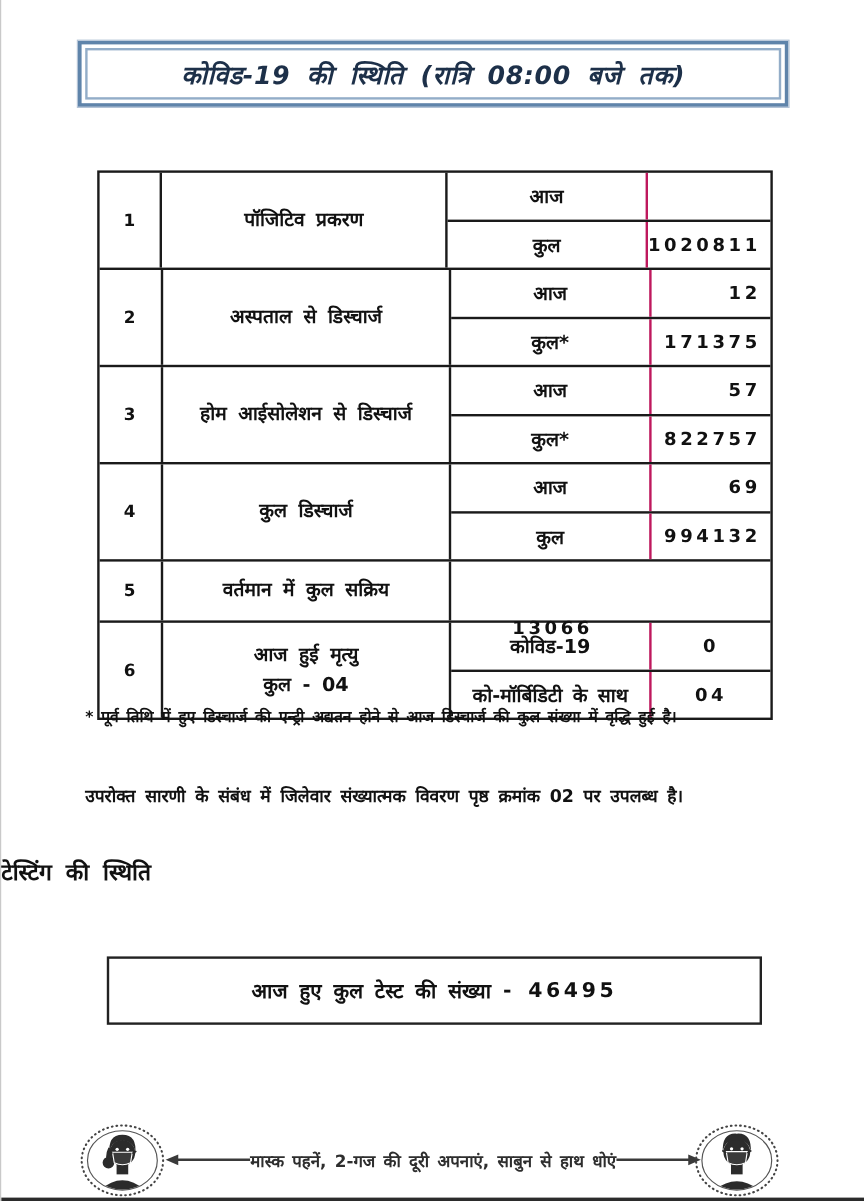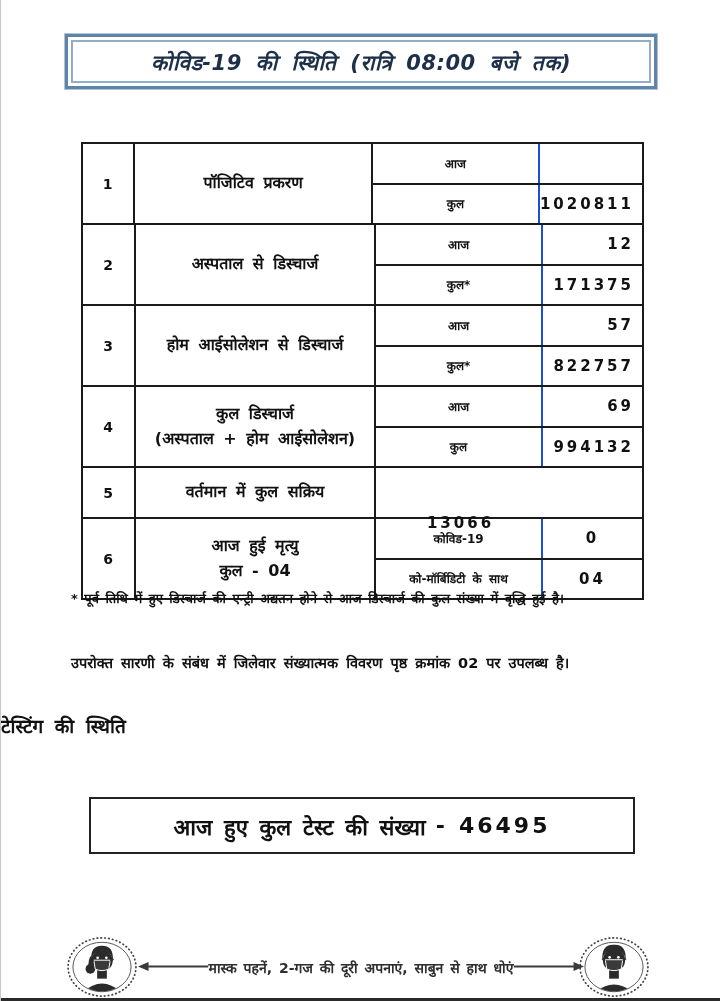--- a/index.html
+++ b/index.html
@@ -46,21 +46,21 @@
   .cell{display:flex;align-items:center;justify-content:center;box-sizing:border-box;}
   .cell.sno{width:53px;border-right:2px solid #1a1a1a;font-size:14px;letter-spacing:1px;}
   .cell.desc{
     width:240px;border-right:2px solid #1a1a1a;
     flex-direction:column;gap:7px;font-size:16px;word-spacing:4px;
     text-align:right;line-height:1.15;padding:0 4px;
   }
   .right-part{flex:1;display:flex;flex-direction:column;}
   .sub-row{flex:1;display:flex;min-height:0;}
   .sub-row:first-child{border-bottom:2px solid #1a1a1a;}
-  .cell.lab{width:167px;border-right:2px solid #1d4ed8;font-size:12px;word-spacing:3px;padding:0 3px;}
+  .cell.lab{width:167px;border-right:2px solid #be185d;font-size:16px;word-spacing:3px;padding:0 3px;}
   .cell.val{flex:1;font-size:15px;letter-spacing:3px;}
   .cell.val.right{justify-content:flex-end;padding-right:8px;}
   .cell.val.center{justify-content:center;}
   .merged{flex:1;display:flex;align-items:center;margin-top:46px;}
   .merged-val{width:169px;text-align:center;font-size:15px;letter-spacing:3px;}
   
   .footnote{
     position:absolute;left:70px;top:591px;width:590px;
     font-size:13px;word-spacing:2px;line-height:1.3;
   }
@@ -70,21 +70,21 @@
   }
   
   .testing-heading{
     position:absolute;left:0;top:713px;width:720px;
     text-align:left;font-size:19px;word-spacing:5px;
   }
   .test-box{
     position:absolute;left:88px;top:797px;width:546px;height:57px;
     border:2px solid #222222;box-sizing:border-box;
     display:flex;align-items:center;justify-content:center;
-    font-size:22px;word-spacing:4px;background:#ffffff;
+    font-size:17px;word-spacing:4px;background:#ffffff;
   }
   .test-box .sep{margin:0 14px 0 10px;}
   .sp{letter-spacing:3px;}
   
   .footer{position:absolute;left:0;top:934px;width:720px;height:66px;}
   .footer-center{
     position:absolute;left:50%;top:50%;transform:translate(-50%,-50%);
     display:flex;align-items:center;white-space:nowrap;
   }
   .footer-text{font-size:14px;color:#2e2e2e;word-spacing:2px;}
@@ -149,21 +149,20 @@
           <div class="sub-row">
             <div class="cell lab">कुल*</div>
             <div class="cell val right">822757</div>
           </div>
         </div>
       </div>
       <div class="trow">
         <div class="cell sno">4</div>
         <div class="cell desc">
           <div class="desc-line">कुल डिस्चार्ज</div>
-          <div class="desc-line">(अस्पताल + होम आईसोलेशन)</div>
         </div>
         <div class="right-part">
           <div class="sub-row">
             <div class="cell lab">आज</div>
             <div class="cell val right">69</div>
           </div>
           <div class="sub-row">
             <div class="cell lab">कुल</div>
             <div class="cell val right">994132</div>
           </div>

